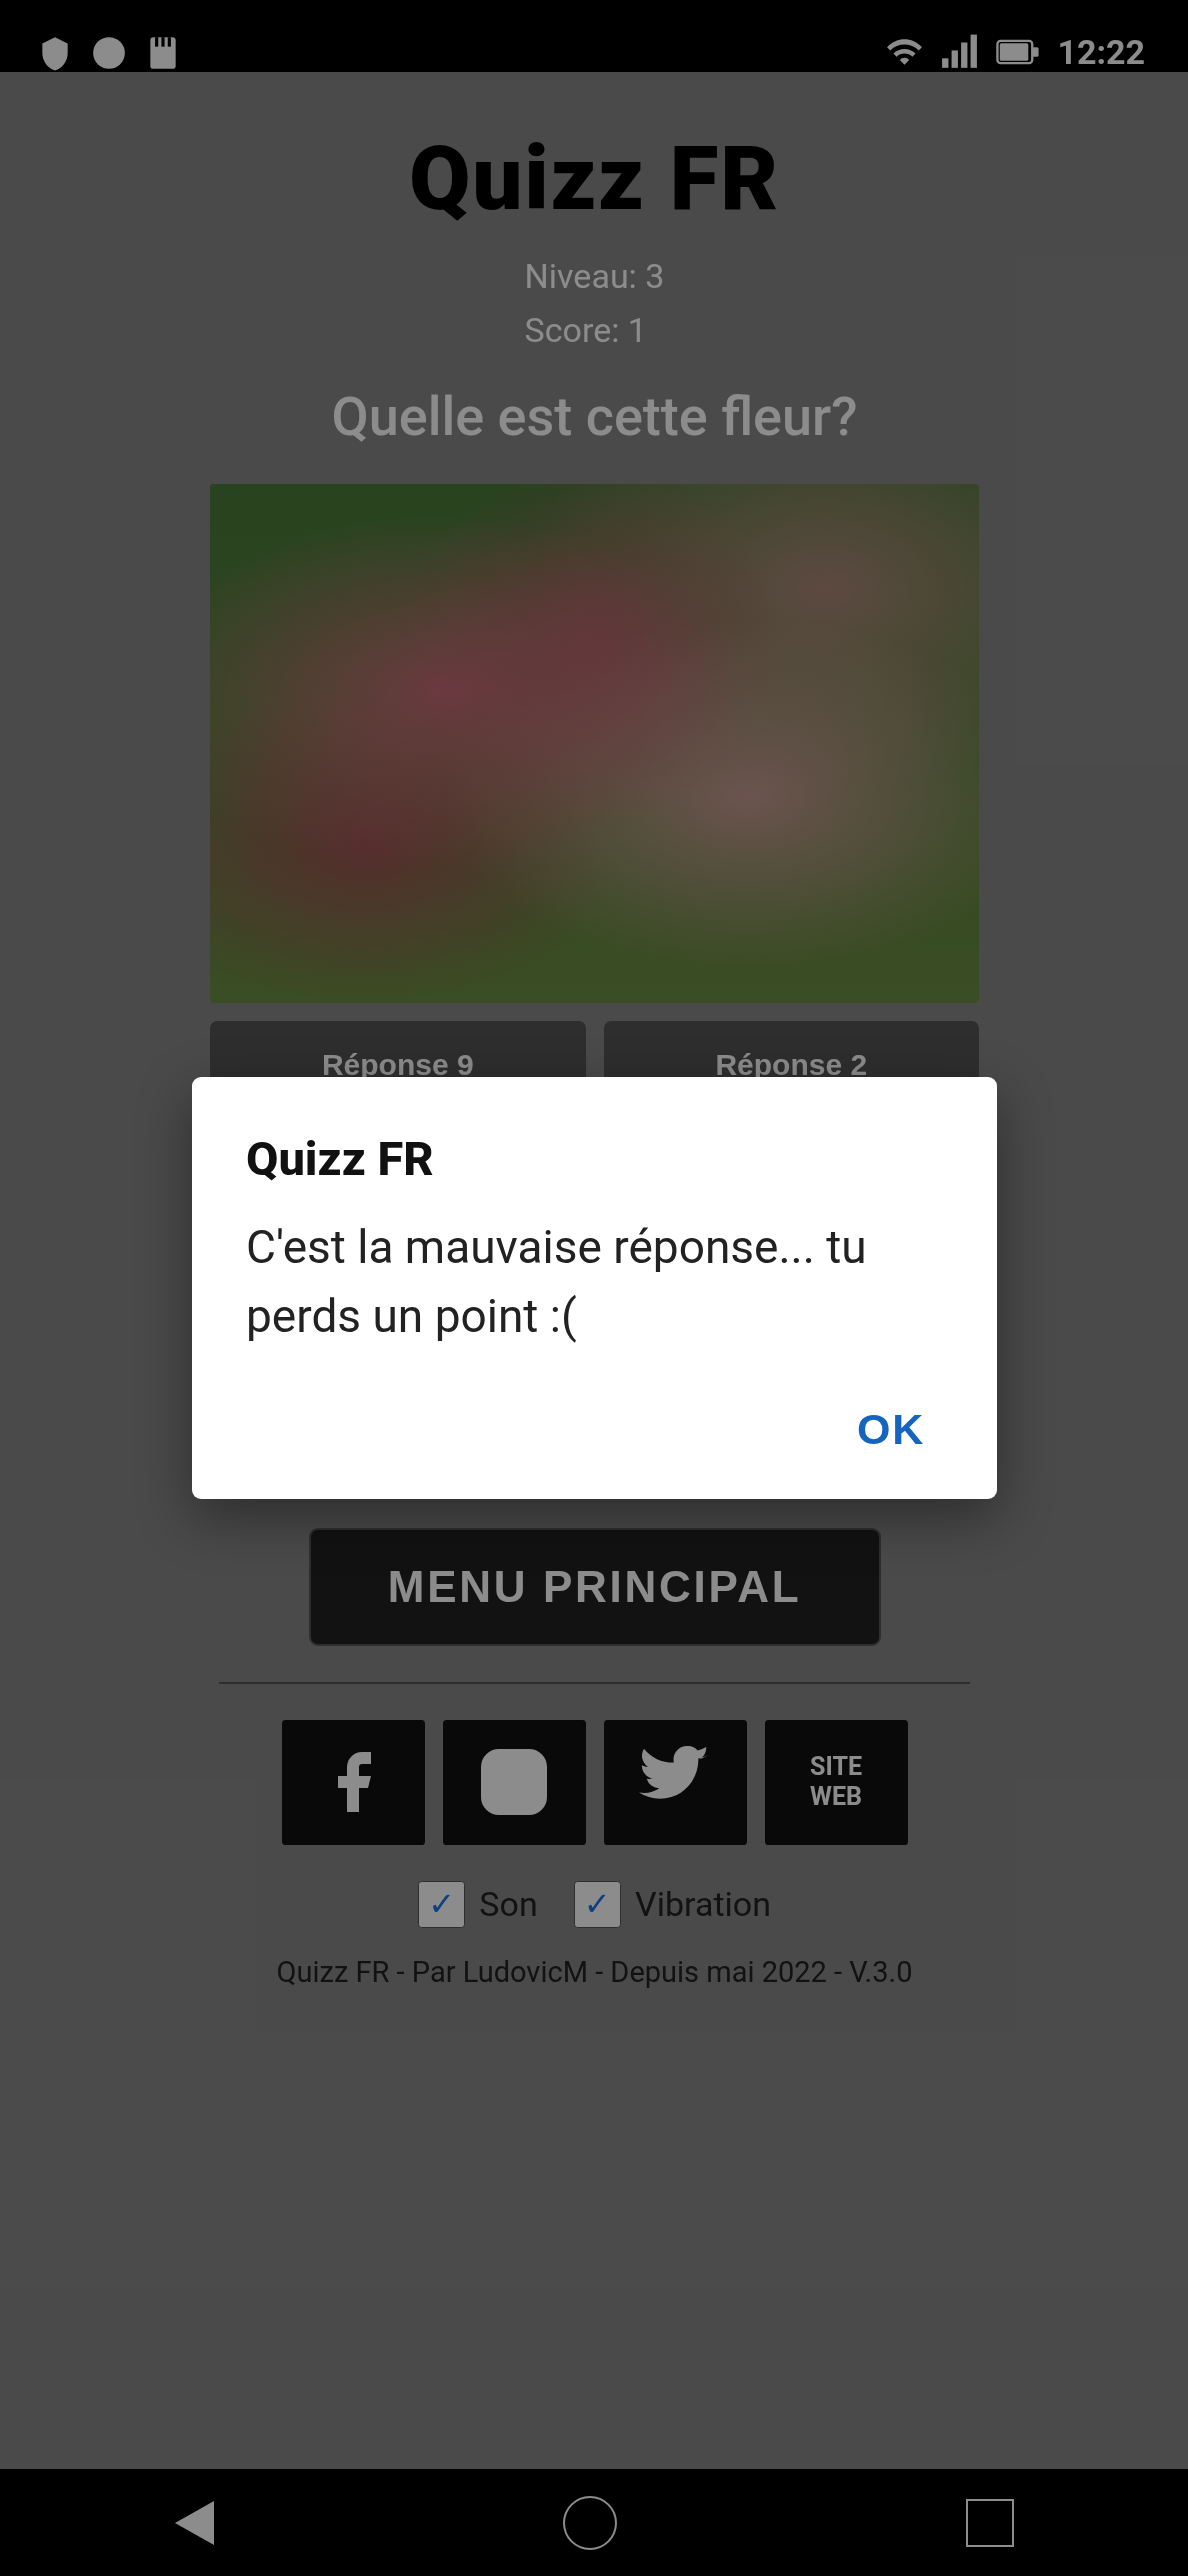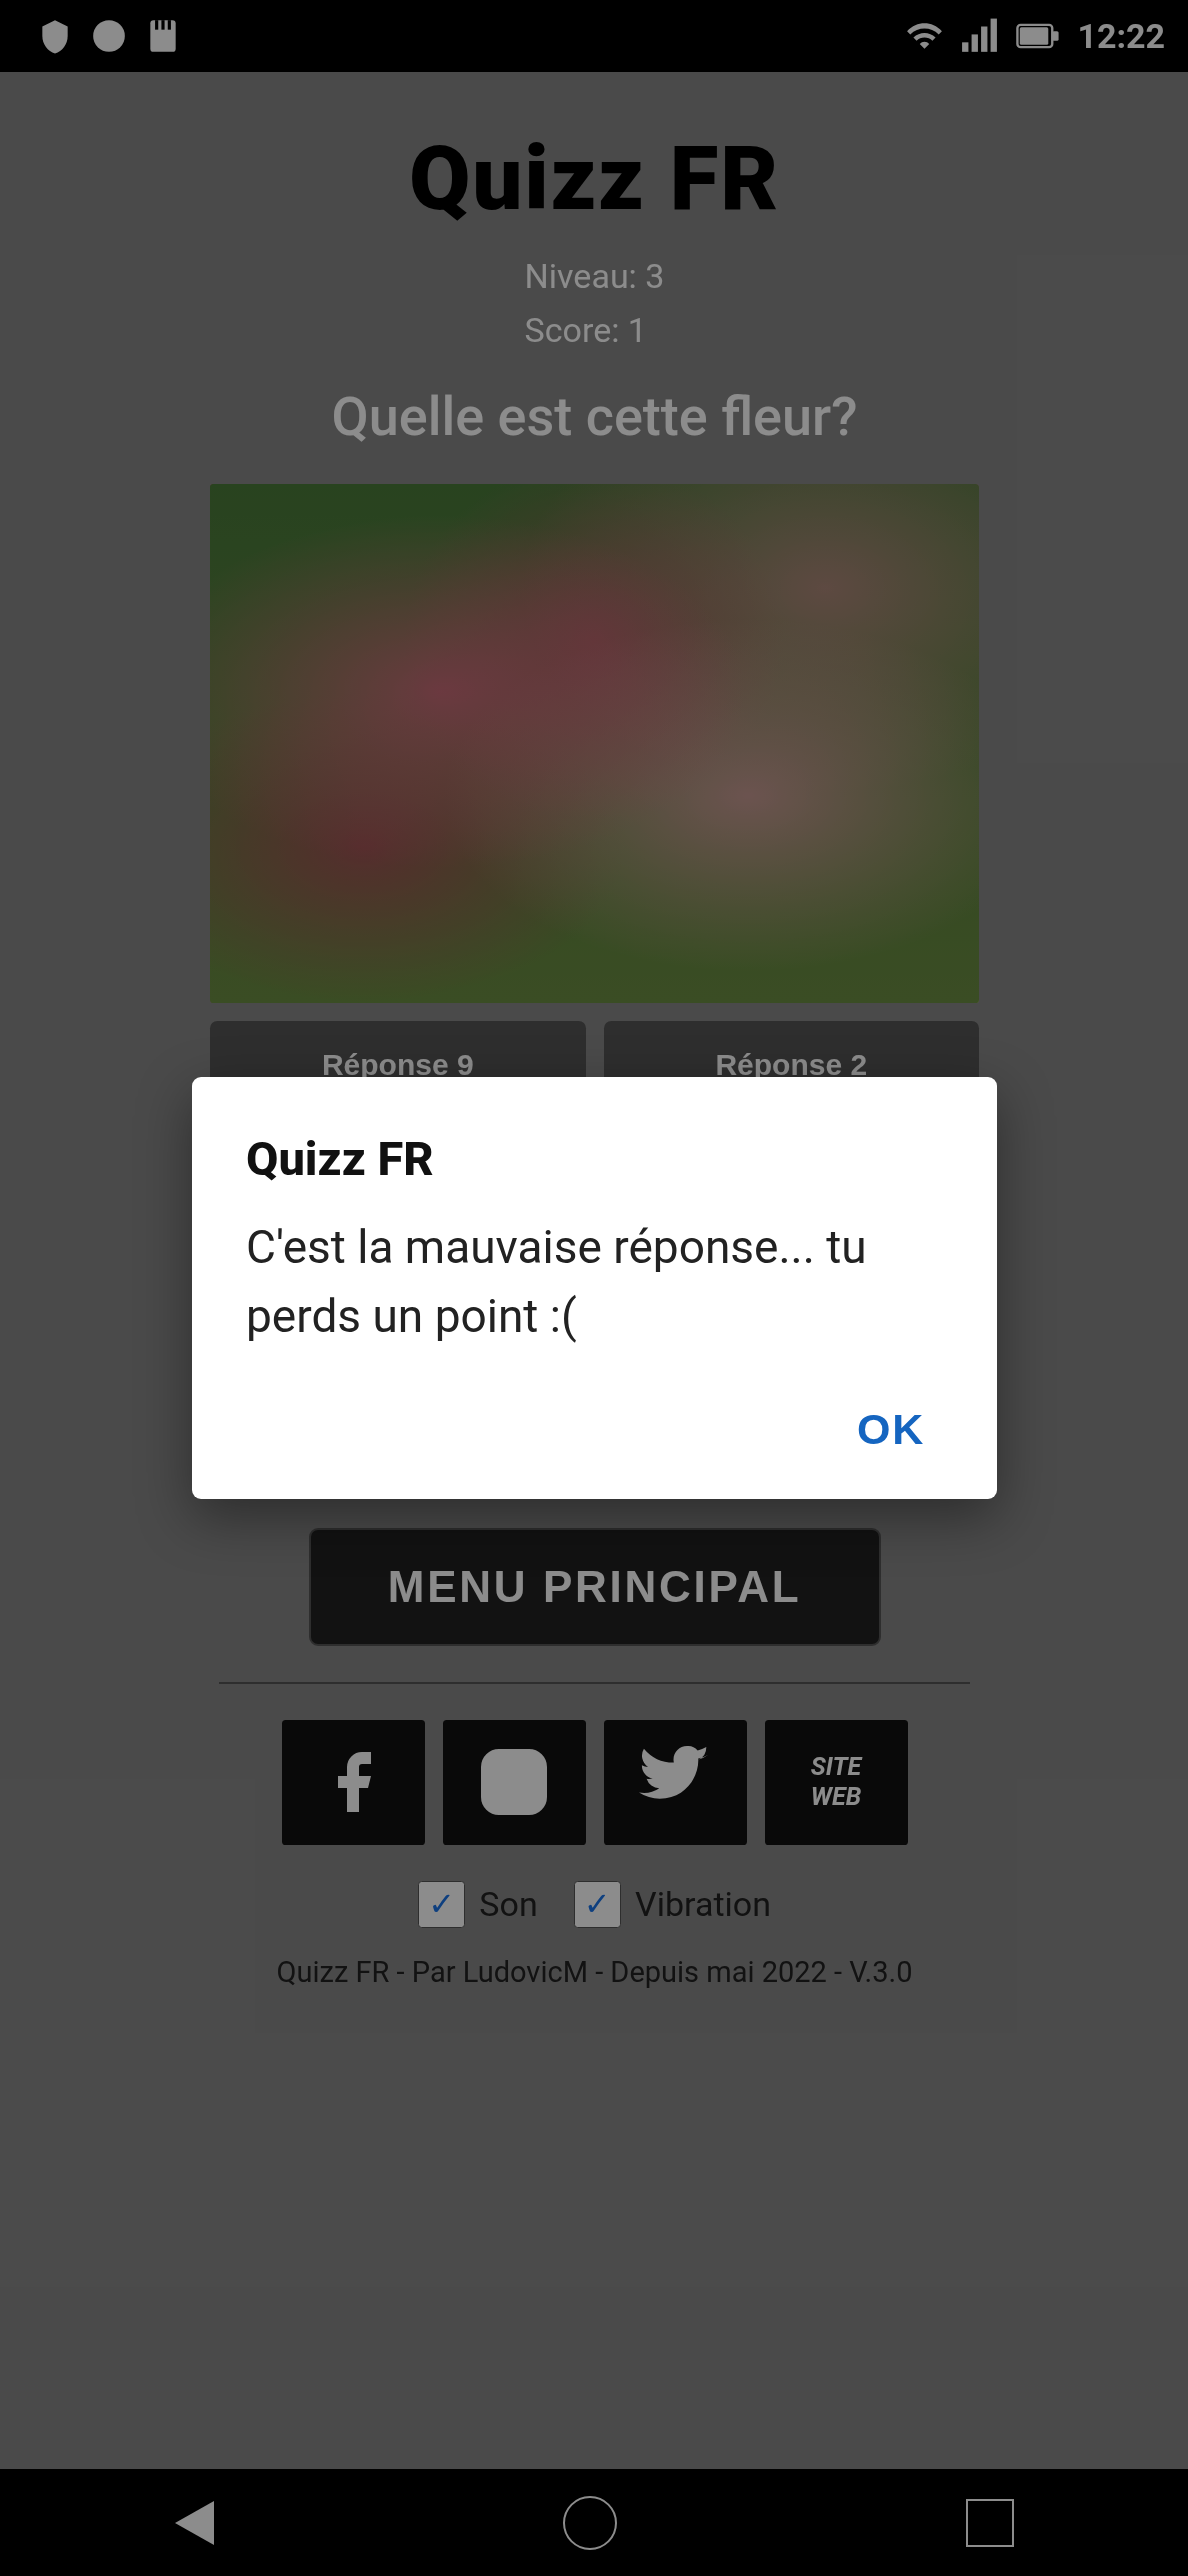--- a/index.html
+++ b/index.html
@@ -12,23 +12,23 @@
       overflow: hidden;
       position: relative;
     }
 
     
     .status-bar {
       width: 100%;
       height: 72px;
       background: #000;
       display: flex;
-      align-items: center;
+      align-items: flex-end;
       justify-content: flex-end;
-      padding: 0 24px;
+      padding: 0 44px;
       position: relative;
       z-index: 10;
     }
     .status-bar-icons {
       display: flex;
       align-items: center;
       gap: 14.3px;
       color: #fff;
       font-size: 32px;
       font-weight: bold;
@@ -238,21 +238,20 @@
     .site-web-icon {
       flex-direction: column;
       gap: 5.4px;
     }
     .site-web-text {
       color: #fff;
       font-size: 25px;
       font-weight: 700;
       text-align: left;
       line-height: 1.2;
-      font-style: italic;
     }
 
     
     .settings-row {
       display: flex;
       align-items: center;
       gap: 36px;
       margin-bottom: 27px;
     }
     .checkbox-item {

